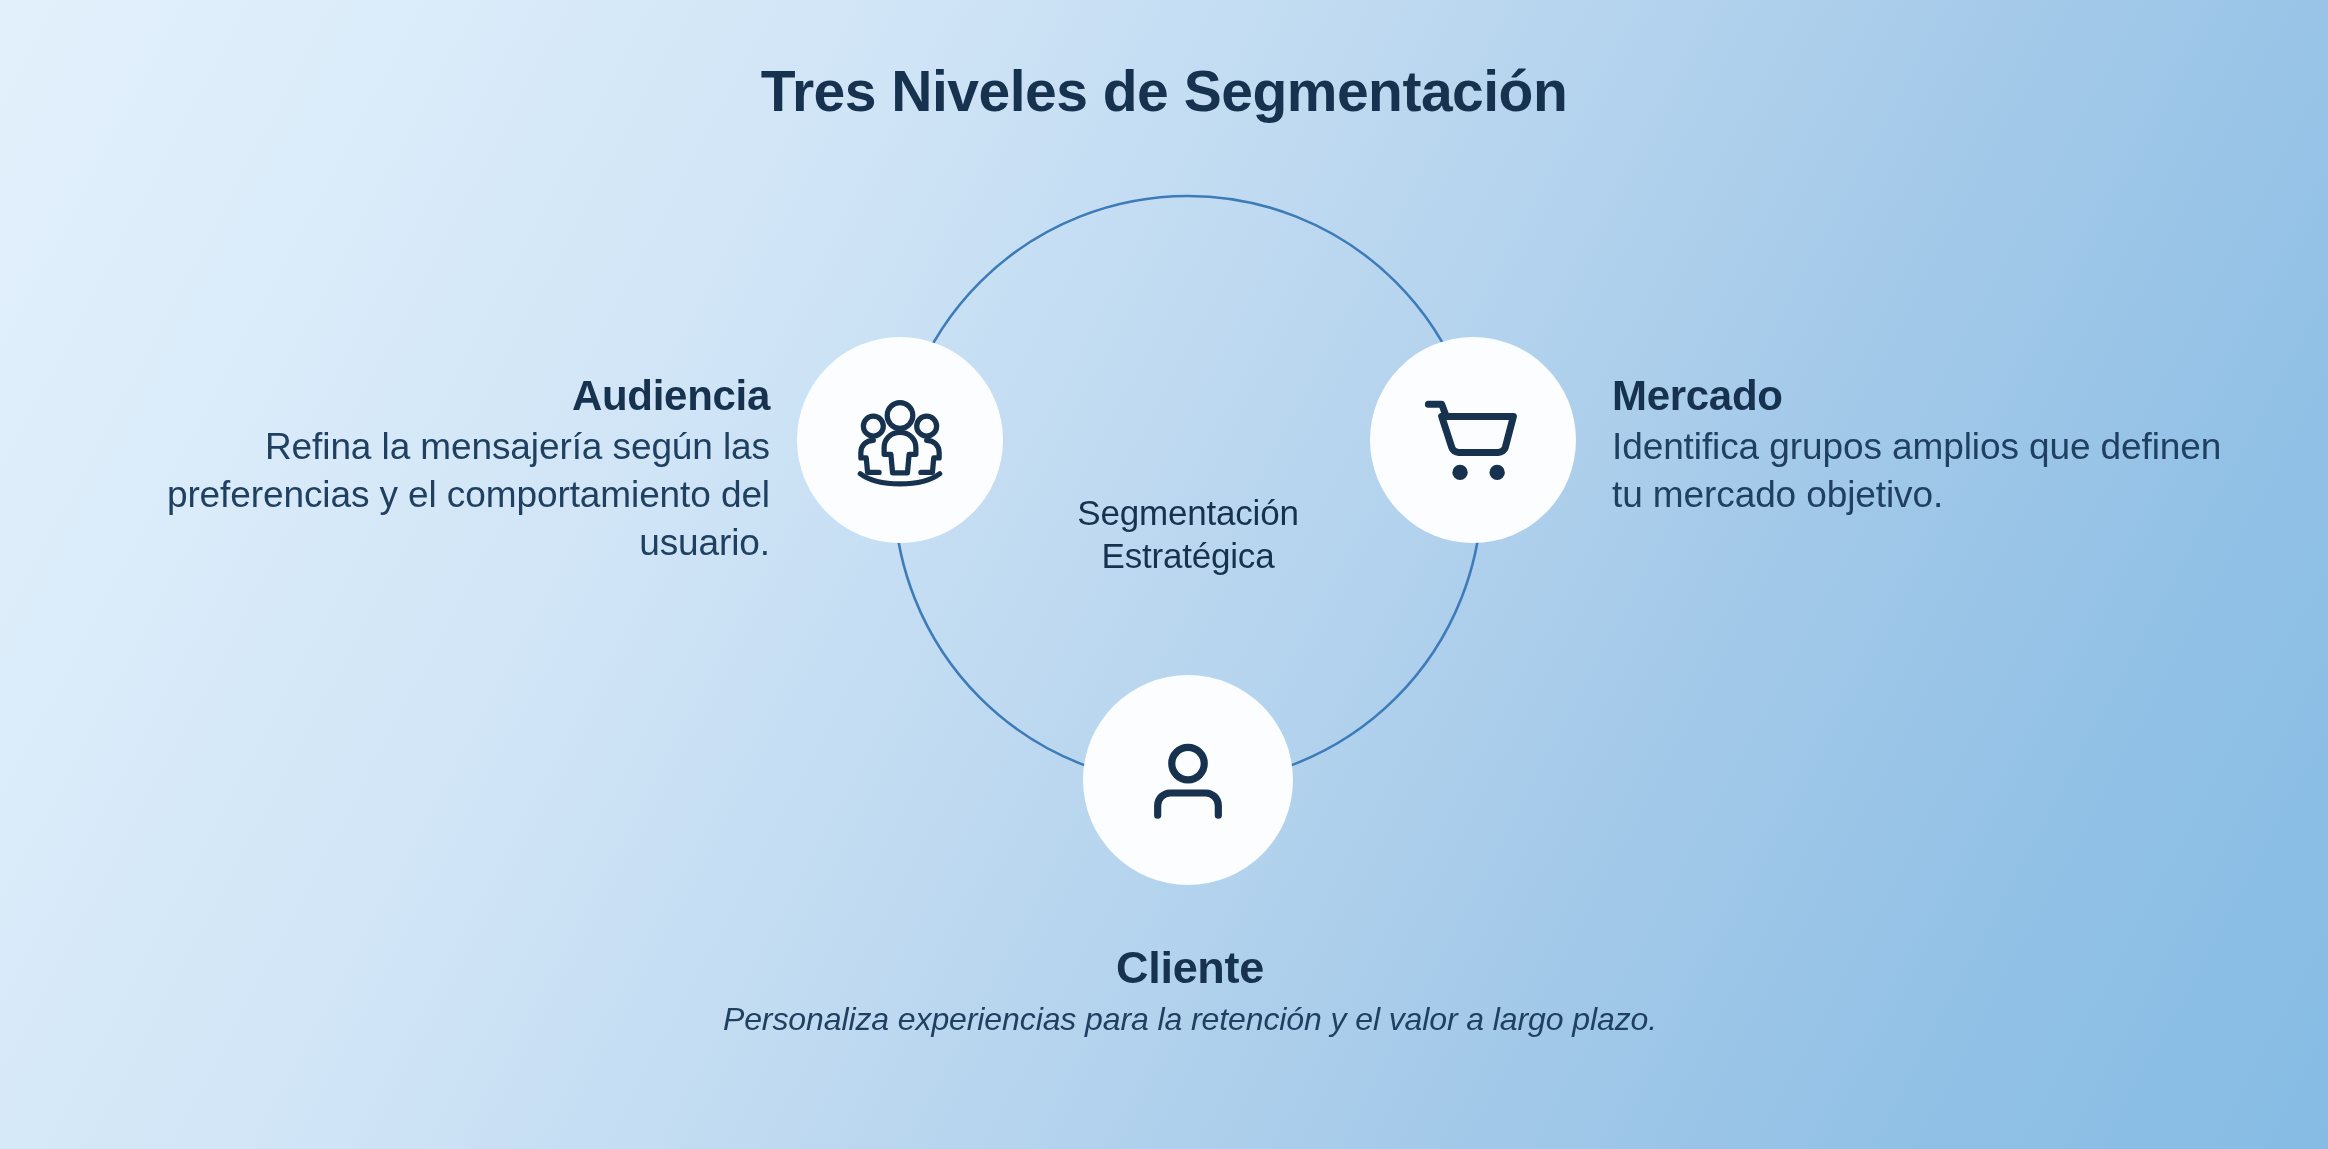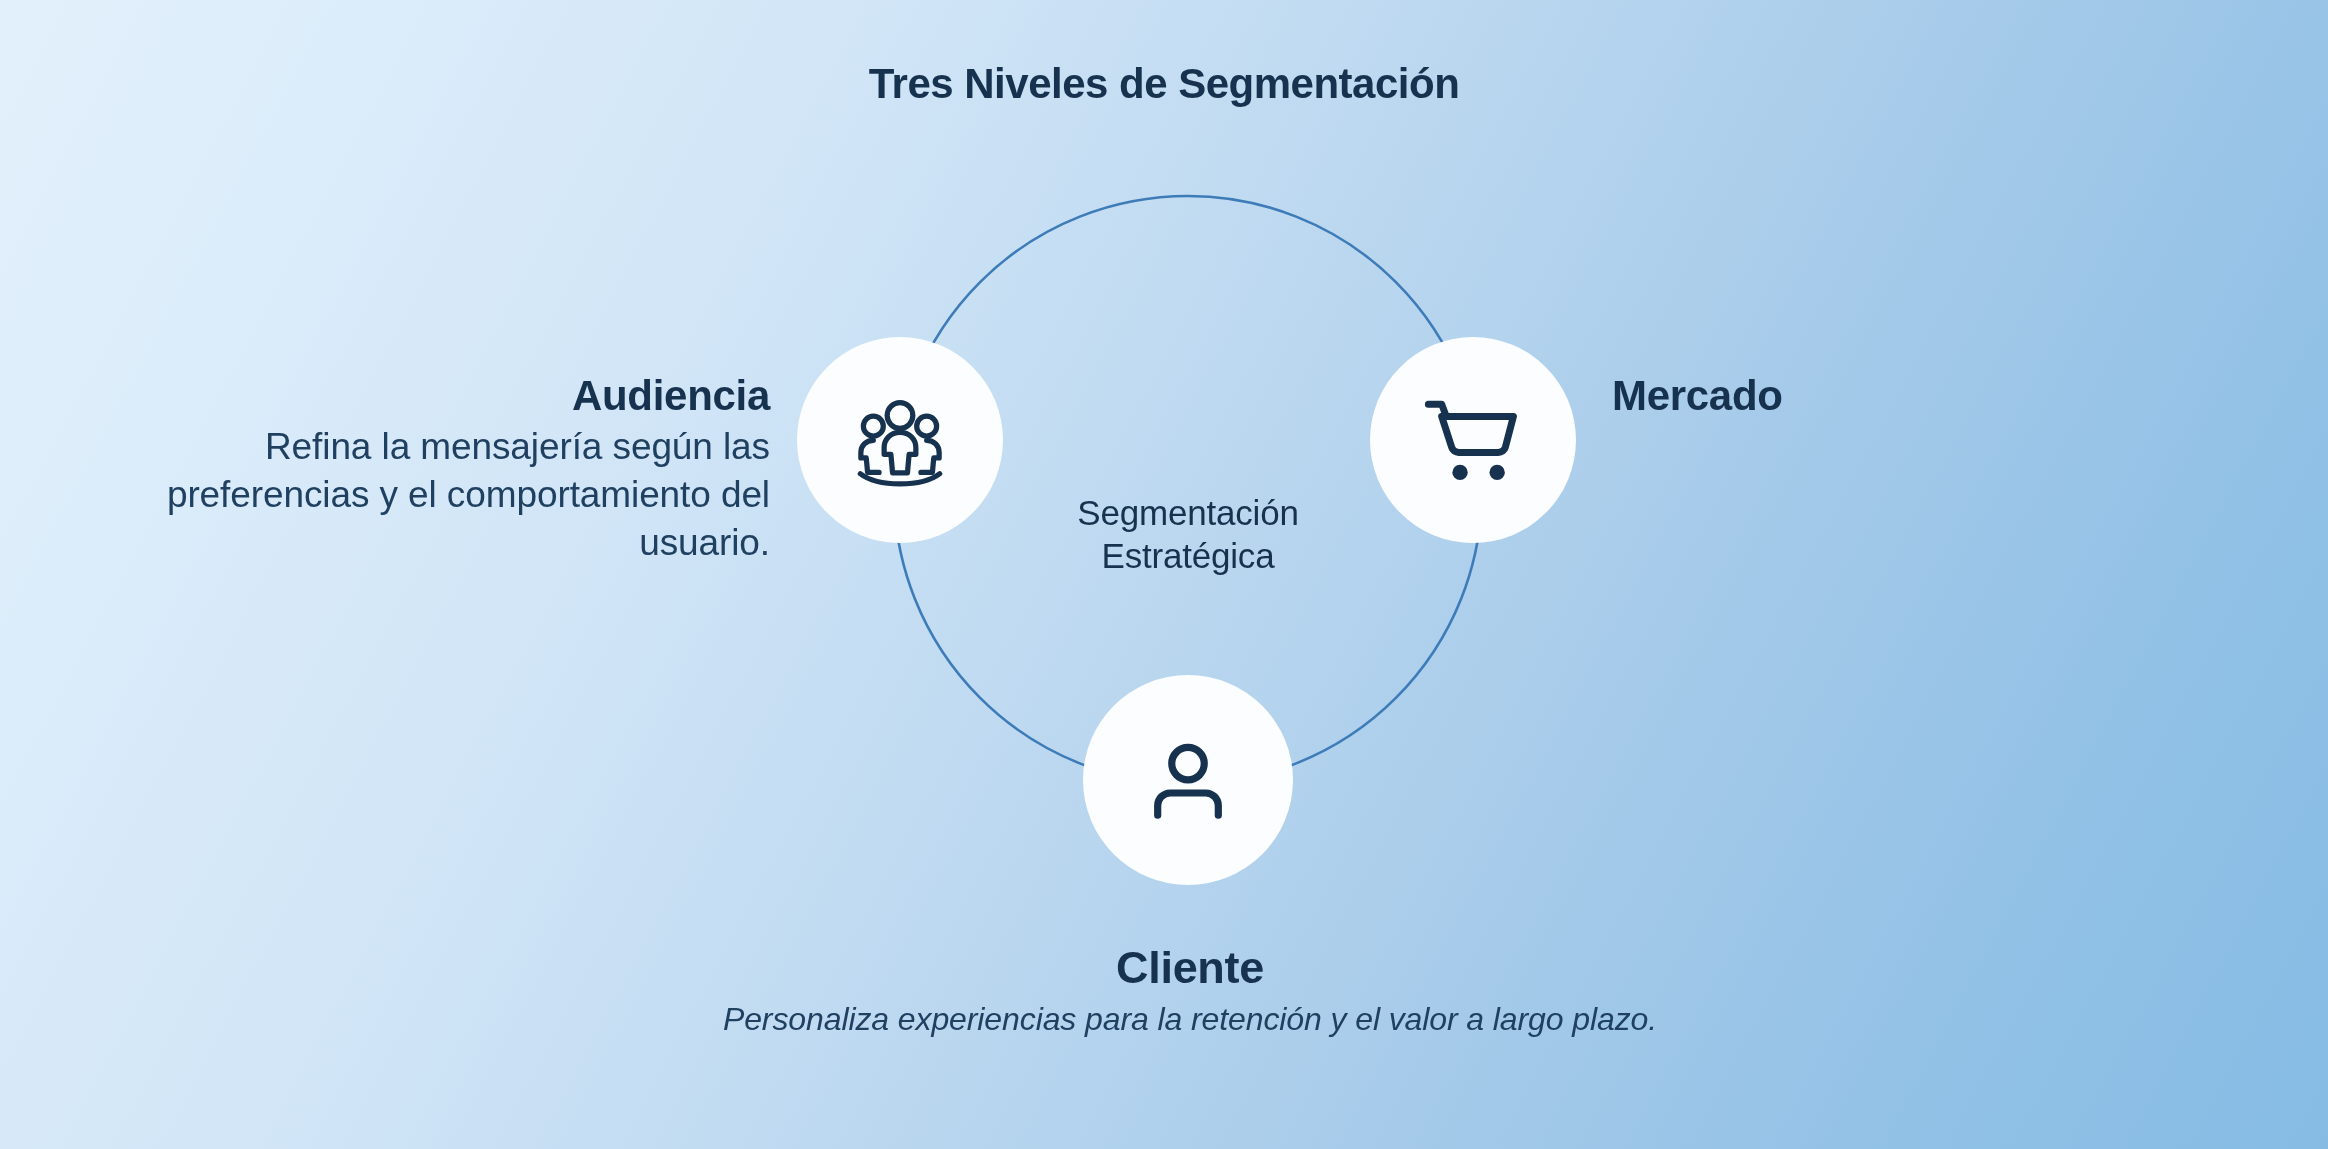--- a/index.html
+++ b/index.html
@@ -30,21 +30,21 @@
     overflow: hidden;
   }
 
   
   #page-title {
     position: absolute;
     left: 0;
     top: 62px;
     width: 2328px;
     text-align: center;
-    font-size: 42px;
+    font-size: 57px;
     font-weight: bold;
     letter-spacing: -0.5px;
     color: #16324f;
     line-height: 1.05;
     white-space: nowrap;
   }
 
   
   #diagram-svg {
     position: absolute;
@@ -178,20 +178,21 @@
     </span>
   </div>
 
   <div class="label-block" id="block-audiencia">
     <div class="label-heading">Audiencia</div>
     <div class="label-desc">Refina la mensajería según las preferencias y el comportamiento del usuario.</div>
   </div>
 
   <div class="label-block" id="block-mercado">
     <div class="label-heading">Mercado</div>
+    <div class="label-desc">Identifica grupos amplios que definen tu mercado objetivo.</div>
   </div>
 
   <div class="label-block" id="block-cliente">
     <div class="label-heading">Cliente</div>
     <div class="label-desc">Personaliza experiencias para la retención y el valor a largo plazo.</div>
   </div>
 
 </div>
 
 </body></html>

